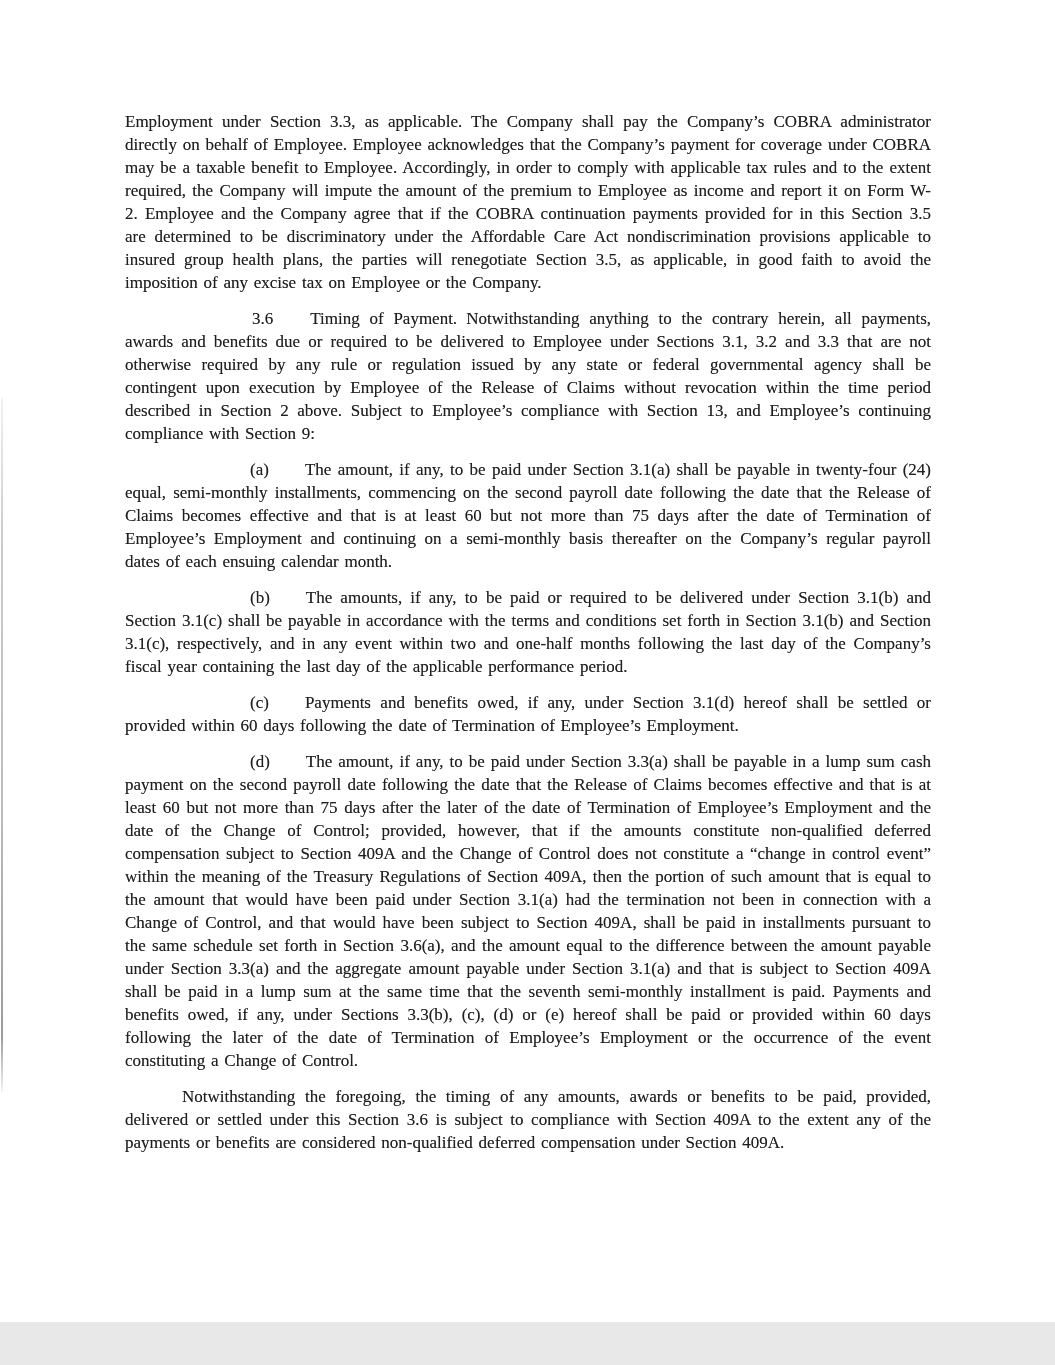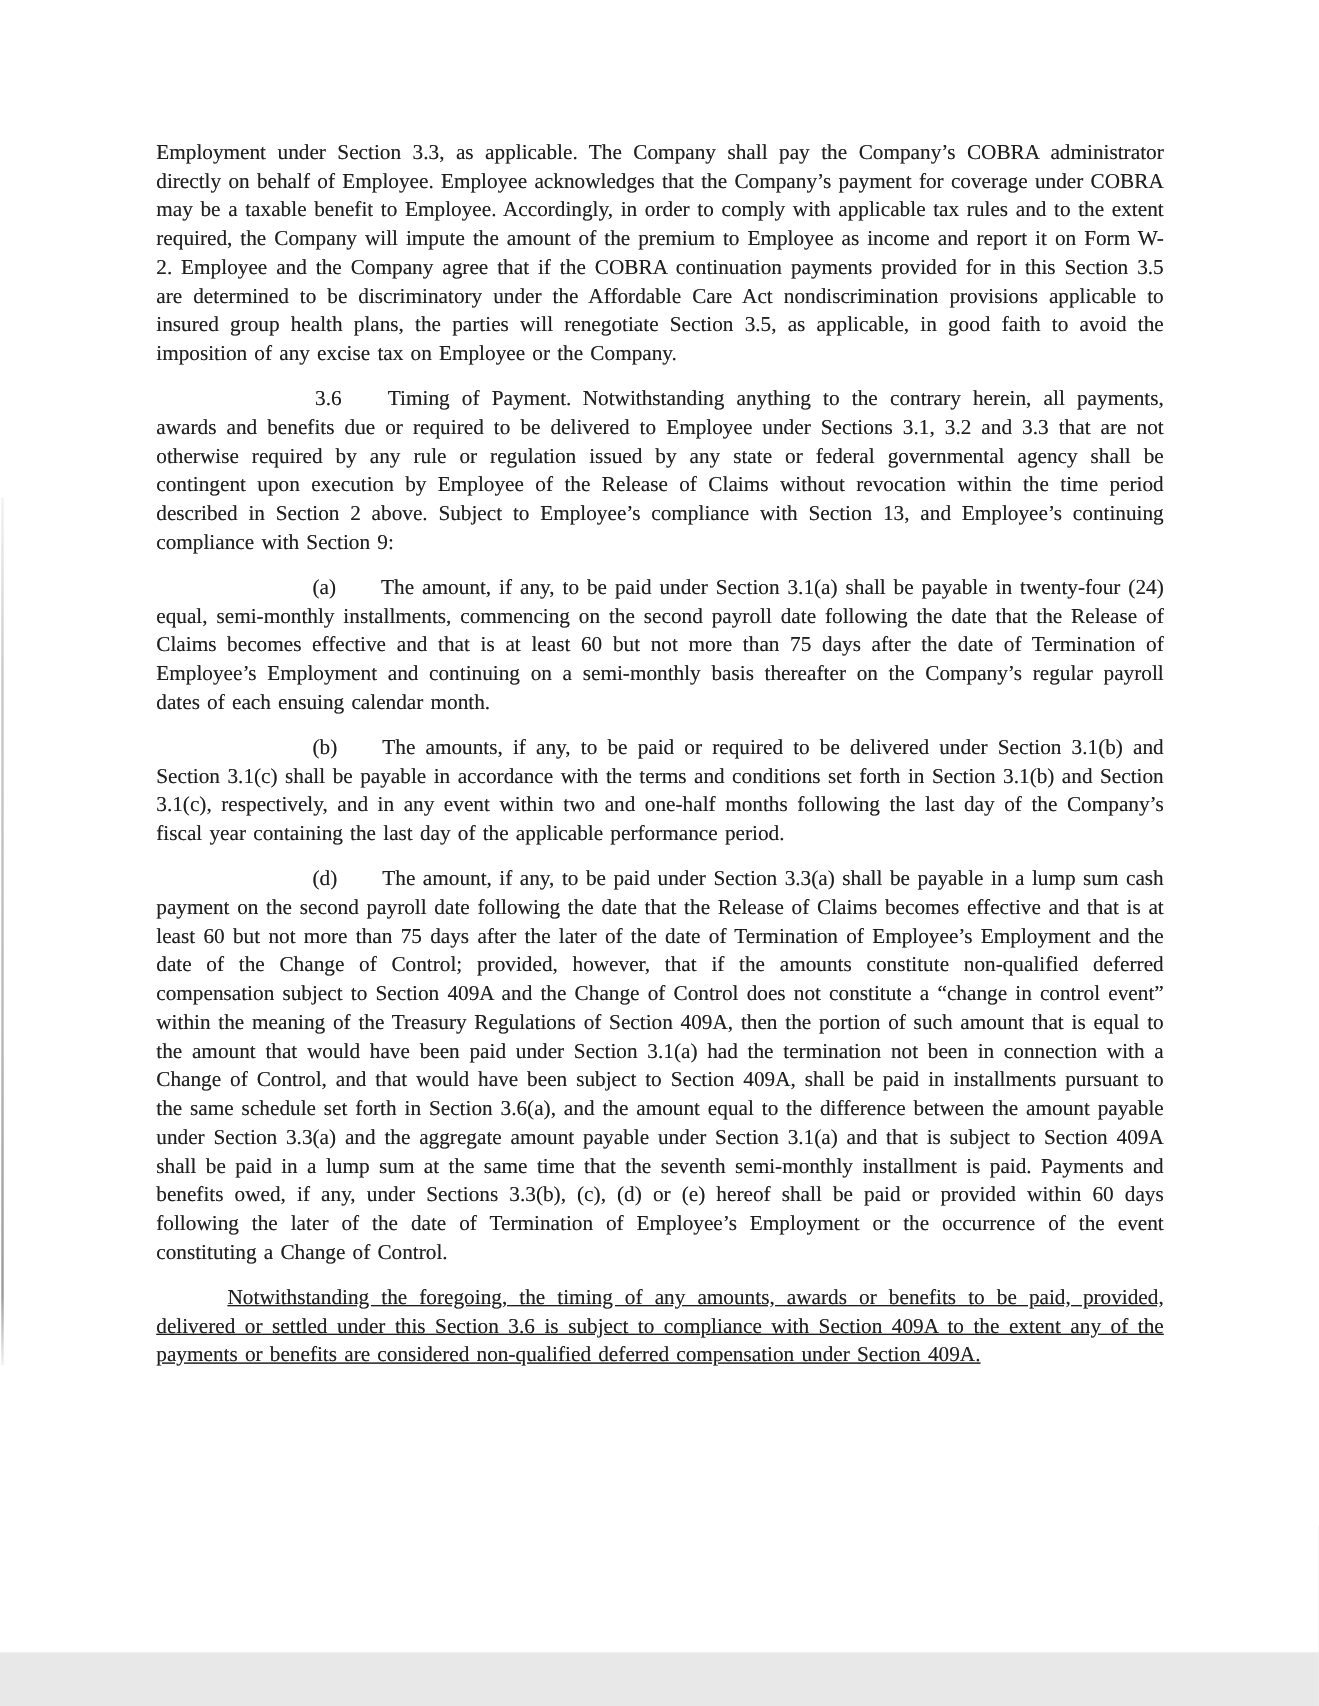--- a/index.html
+++ b/index.html
@@ -38,21 +38,21 @@
     line-height: 23px;
     text-align: justify;
     word-spacing: 1.5px;
     text-shadow: 0 0 0.5px rgba(40,40,40,0.55);
   }
   .para {
     margin: 0 0 13px 0;
   }
   .indent-section { text-indent: 127px; }
   .indent-sub     { text-indent: 125px; margin-top: 12px; }
-  .indent-closing { text-indent: 57px; text-decoration: underline; }
+  .indent-closing { text-indent: 57px; }
   .tab {
     display: inline-block;
     text-indent: 0;
   }
   .tab-num  { width: 37px; }
   .tab-head { width: 9px; }
   .tab-sub  { width: 36px; }
   .section-heading { font-weight: normal; }
 </style>
 </head>
@@ -65,19 +65,20 @@
   <div class="content">
 
     <p class="para">Employment under Section 3.3, as applicable. The Company shall pay the Company’s COBRA administrator directly on behalf of Employee.  Employee acknowledges that the Company’s payment for coverage under COBRA may be a taxable benefit to Employee. Accordingly, in order to comply with applicable tax rules and to the extent required, the Company will impute the amount of the premium to Employee as income and report it on Form W-2.  Employee and the Company agree that if the COBRA continuation payments provided for in this Section 3.5 are determined to be discriminatory under the Affordable Care Act nondiscrimination provisions applicable to insured group health plans, the parties will renegotiate Section 3.5, as applicable, in good faith to avoid the imposition of any excise tax on Employee or the Company.</p>
 
     <p class="para indent-section"><span>3.6</span><span class="tab tab-num"></span><span class="section-heading">Timing of Payment.</span><span class="tab tab-head"></span><span>Notwithstanding anything to the contrary herein, all payments, awards and benefits due or required to be delivered to Employee under Sections 3.1, 3.2 and 3.3 that are not otherwise required by any rule or regulation issued by any state or federal governmental agency shall be contingent upon execution by Employee of the Release of Claims without revocation within the time period described in Section 2 above.  Subject to Employee’s compliance with Section 13, and Employee’s continuing compliance with Section 9:</span></p>
 
     <p class="para indent-sub"><span>(a)</span><span class="tab tab-sub"></span><span>The amount, if any, to be paid under Section 3.1(a) shall be payable in twenty-four (24) equal, semi-monthly installments, commencing on the second payroll date following the date that the Release of Claims becomes effective and that is at least 60 but not more than 75 days after the date of Termination of Employee’s Employment and continuing on a semi-monthly basis thereafter on the Company’s regular payroll dates of each ensuing calendar month.</span></p>
 
     <p class="para indent-sub"><span>(b)</span><span class="tab tab-sub"></span><span>The amounts, if any, to be paid or required to be delivered under Section 3.1(b) and Section 3.1(c) shall be payable in accordance with the terms and conditions set forth in Section 3.1(b) and Section 3.1(c), respectively, and in any event within two and one-half months following the last day of the Company’s fiscal year containing the last day of the applicable performance period.</span></p>
 
+    <p class="para indent-sub"><span>(c)</span><span class="tab tab-sub"></span><span>Payments and benefits owed, if any, under Section 3.1(d) hereof shall be settled or provided within 60 days following the date of Termination of Employee’s Employment.</span></p>
 
     <p class="para indent-sub"><span>(d)</span><span class="tab tab-sub"></span><span>The amount, if any, to be paid under Section 3.3(a) shall be payable in a lump sum cash payment on the second payroll date following the date that the Release of Claims becomes effective and that is at least 60 but not more than 75 days after the later of the date of Termination of Employee’s Employment and the date of the Change of Control; provided, however, that if the amounts constitute non-qualified deferred compensation subject to Section 409A and the Change of Control does not constitute a “change in control event” within the meaning of the Treasury Regulations of Section 409A, then the portion of such amount that is equal to the amount that would have been paid under Section 3.1(a) had the termination not been in connection with a Change of Control, and that would have been subject to Section 409A, shall be paid in installments pursuant to the same schedule set forth in Section 3.6(a), and the amount equal to the difference between the amount payable under Section 3.3(a) and the aggregate amount payable under Section 3.1(a) and that is subject to Section 409A shall be paid in a lump sum at the same time that the seventh semi-monthly installment is paid.  Payments and benefits owed, if any, under Sections 3.3(b), (c), (d) or (e) hereof shall be paid or provided within 60 days following the later of the date of Termination of Employee’s Employment or the occurrence of the event constituting a Change of Control.</span></p>
 
     <p class="para indent-closing">Notwithstanding the foregoing, the timing of any amounts, awards or benefits to be paid, provided, delivered or settled under this Section 3.6 is subject to compliance with Section 409A to the extent any of the payments or benefits are considered non-qualified deferred compensation under Section 409A.</p>
 
   </div>
 </div>
 
 </body></html>

